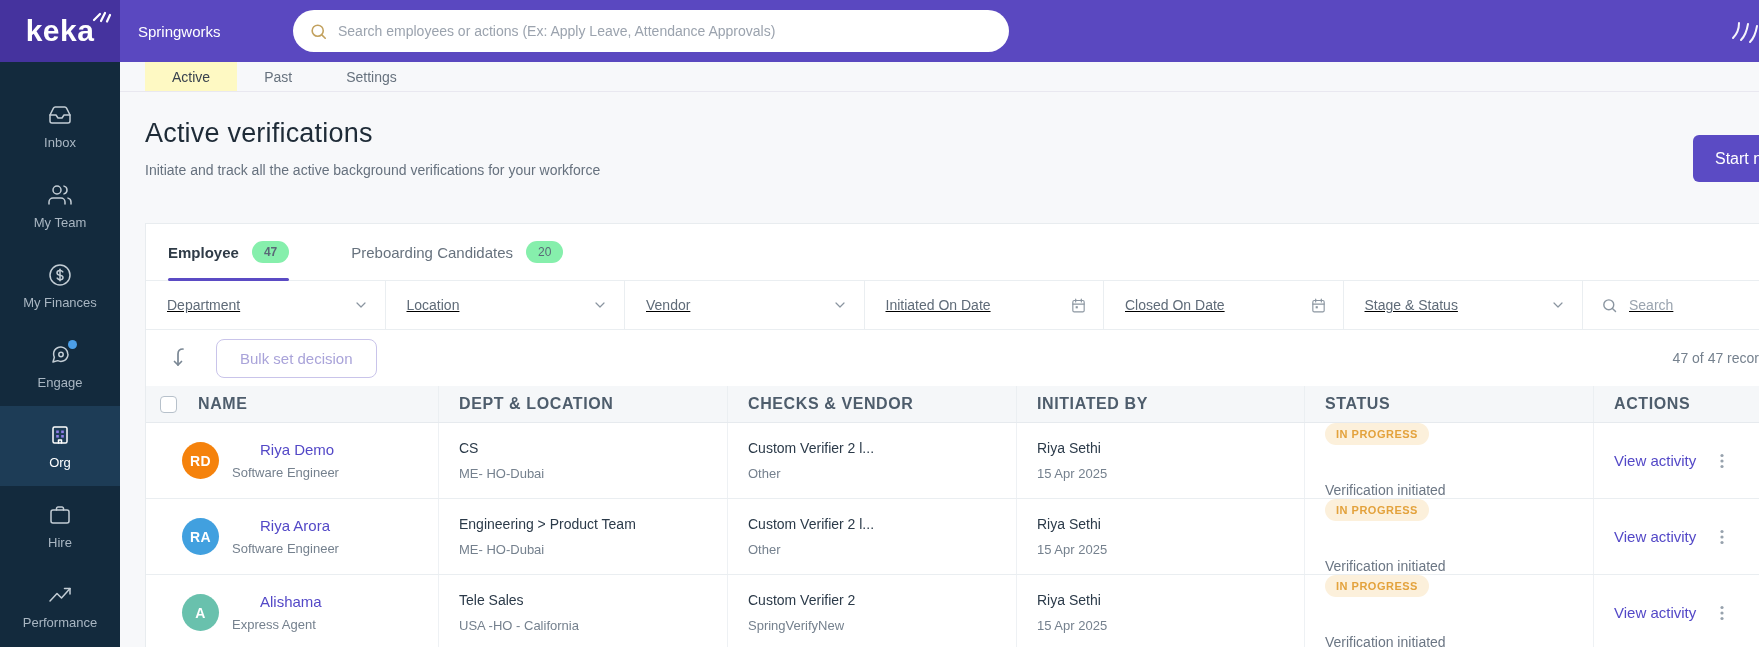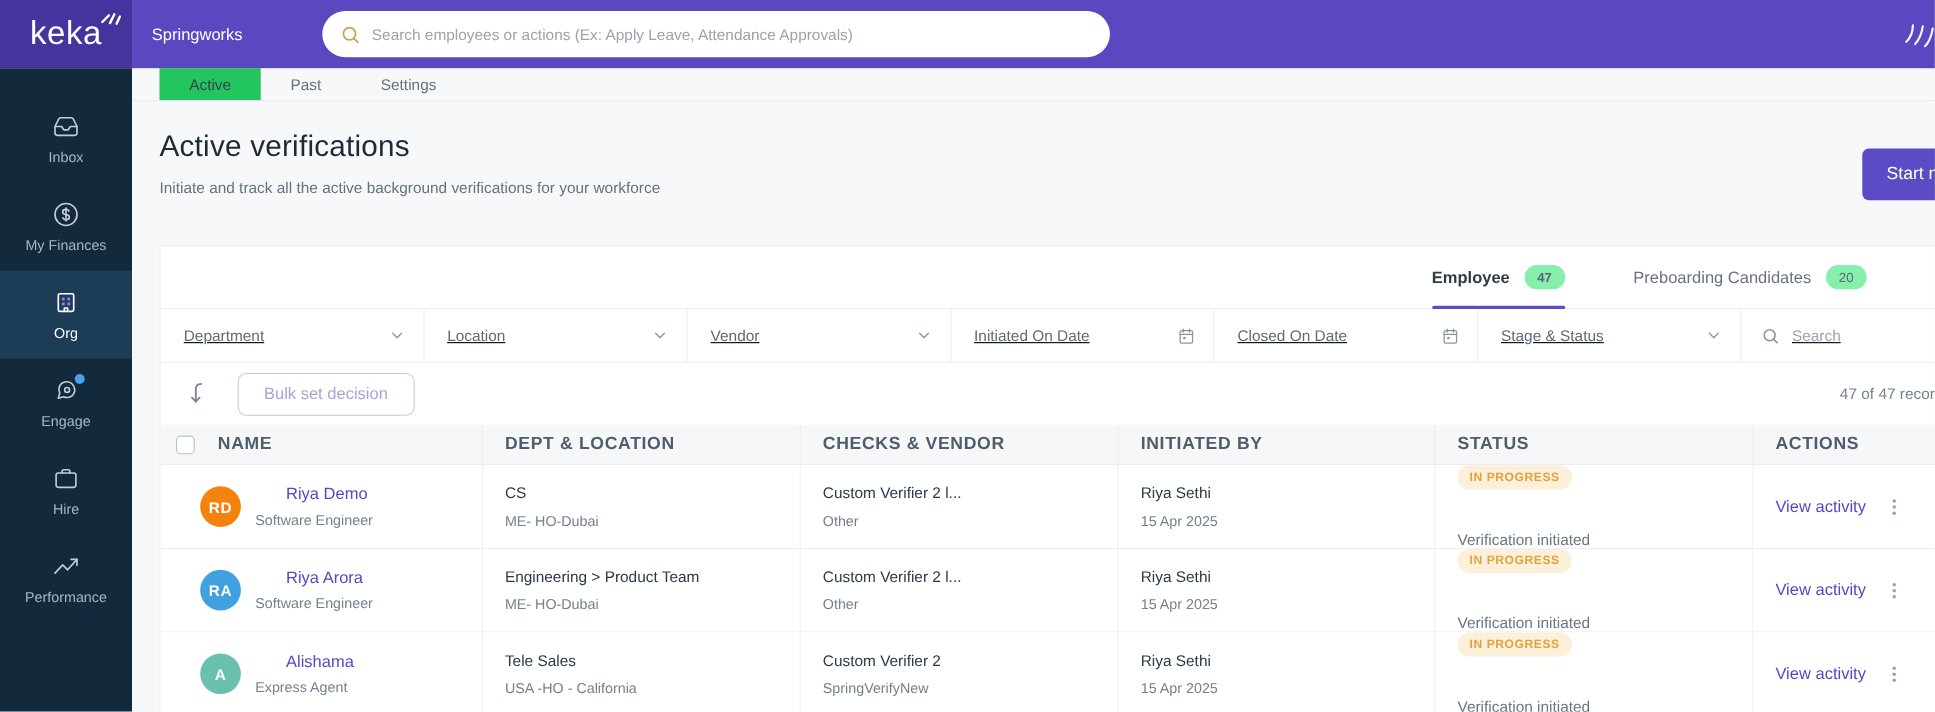--- a/index.html
+++ b/index.html
@@ -3,52 +3,52 @@
 <meta charset="utf-8">
 <style>
   * { margin:0; padding:0; box-sizing:border-box; }
   html,body { width:1759px; height:647px; overflow:hidden; }
   body { position:relative; background:#F7F8FA; font-family:"Liberation Sans", sans-serif; }
   input { border:none; outline:none; background:transparent; font-family:inherit; }
 
   
   .topbar { position:absolute; top:0; left:0; width:100%; height:62px; background:#5A48C0; display:flex; align-items:center; z-index:30; }
   .logo-block { width:120px; height:62px; background:#45339E; display:flex; align-items:center; justify-content:center; flex:0 0 auto; }
-  .logo { position:relative; color:#fff; font-size:30px; font-weight:normal; letter-spacing:.5px; }
+  .logo { position:relative; color:#fff; font-size:30px; font-weight:bold; letter-spacing:.5px; }
   .logo .spark { position:absolute; top:-9px; right:-20px; }
   .company { color:#ffffff; font-size:15px; font-weight:500; margin-left:18px; width:155px; }
   .searchpill { position:absolute; left:293px; top:10px; width:716px; height:42px; background:#fff; border-radius:21px; display:flex; align-items:center; padding:0 16px; gap:10px; }
   .searchpill input { flex:1; font-size:14px; color:#4a5560; }
   .searchpill input::placeholder { color:#9BA3AE; }
   .topbar-right { position:absolute; right:-8px; top:14px; color:#fff; opacity:.95; }
 
   
   .sidebar { position:absolute; top:62px; left:0; bottom:0; width:120px; background:#132A3D; padding-top:24px; display:flex; flex-direction:column; z-index:20; }
   .side-item { height:80px; display:flex; flex-direction:column; align-items:center; justify-content:center; gap:8px; color:#A9B6C2; font-size:13px; cursor:pointer; }
   .side-item .ic { position:relative; width:24px; height:24px; color:#C3CDD5; }
   .side-item.active { background:#1D3C56; color:#FFFFFF; }
   .side-item.active .ic { color:#FFFFFF; }
   .dot { position:absolute; top:-3px; right:-5px; width:9px; height:9px; border-radius:50%; background:#4C9FE8; }
 
   
   .main { position:absolute; left:120px; top:62px; right:0; bottom:0; }
   .tabstrip { height:30px; display:flex; padding-left:25px; border-bottom:1px solid #E9E8F0; }
   .tab { padding:0 27px; display:flex; align-items:center; font-size:14px; color:#67727E; cursor:pointer; }
-  .tab.active { background:#22c55e; color:#39424E; }
+  .tab.active { background:#fef9c3; color:#39424E; }
 
   .page-head { padding:26px 0 0 25px; position:relative; }
   .page-title { font-size:27px; color:#1E2B37; font-weight:500; letter-spacing:.2px; }
   .page-sub { margin-top:13px; font-size:14px; color:#66717E; }
 
   .start-btn { position:absolute; left:1693px; top:135px; width:210px; height:47px; background:#5B4BC4; color:#fff; border:none; border-radius:6px; font-size:16px; text-align:left; padding-left:22px; cursor:pointer; font-family:inherit; }
 
   
   .card { position:absolute; left:145px; top:223px; right:0; height:460px; background:#fff; border:1px solid #E8ECEF; border-right:none; }
 
-  .subtabs { height:57px; display:flex; align-items:stretch; padding-left:22px; border-bottom:1px solid #EAEEF1;justify-content:flex-end; }
+  .subtabs { height:57px; display:flex; align-items:stretch; padding-left:22px; border-bottom:1px solid #EAEEF1; }
   .subtab { display:flex; align-items:center; gap:13px; margin-right:62px; font-size:15px; color:#67727E; position:relative; cursor:pointer; }
   .subtab .cnt { background:#86efac; color:#5A6877; border-radius:12px; padding:4px 12px; font-size:12px; }
   .subtab.active { color:#2F3B47; font-weight:bold; }
   .subtab.active::after { content:""; position:absolute; left:0; right:0; bottom:-1px; height:3px; background:#5B4BC4; border-radius:2px; }
 
   .filters { display:flex; height:49px; border-bottom:1px solid #EAEEF1;text-decoration:underline; }
   .fcell { width:239.5px; flex:0 0 auto; display:flex; align-items:center; justify-content:space-between; padding:0 16px 0 21px; border-right:1px solid #EAEEF1; font-size:14px; color:#5F6B78; cursor:pointer; }
   .fcell .fic { color:#8A95A0; display:flex; }
   .fsearch { flex:1; display:flex; align-items:center; gap:11px; padding:0 18px; color:#98A2AC; }
   .fsearch input { flex:1; font-size:14px; color:#4a5560; }
@@ -122,49 +122,60 @@
       <svg width="24" height="24" viewBox="0 0 24 24" fill="none" stroke="currentColor" stroke-width="1.5" stroke-linecap="round" stroke-linejoin="round">
           <polyline points="22 12 16 12 14 15 10 15 8 12 2 12"></polyline>
           <path d="M5.45 5.11 2 12v6a2 2 0 0 0 2 2h16a2 2 0 0 0 2-2v-6l-3.45-6.89A2 2 0 0 0 16.76 4H7.24a2 2 0 0 0-1.79 1.11z"></path>
         </svg>
     </span>
     <span>Inbox</span>
   </div>
   <div class="side-item">
     <span class="ic">
       <svg width="24" height="24" viewBox="0 0 24 24" fill="none" stroke="currentColor" stroke-width="1.5" stroke-linecap="round" stroke-linejoin="round">
+          <path d="M17 21v-2a4 4 0 0 0-4-4H5a4 4 0 0 0-4 4v2"></path>
+          <circle cx="9" cy="7" r="4"></circle>
+          <path d="M23 21v-2a4 4 0 0 0-3-3.87"></path>
+          <path d="M16 3.13a4 4 0 0 1 0 7.75"></path>
+        </svg>
+    </span>
+    <span>My Team</span>
+  </div>
+  <div class="side-item">
+    <span class="ic">
+      <svg width="24" height="24" viewBox="0 0 24 24" fill="none" stroke="currentColor" stroke-width="1.5" stroke-linecap="round" stroke-linejoin="round">
           <circle cx="12" cy="12" r="10"></circle>
           <path d="M12 6.2v11.6"></path>
           <path d="M14.8 8.9c-.55-.9-1.6-1.5-2.8-1.5-1.66 0-3 1-3 2.25S10.34 11.9 12 12.15s3 1 3 2.25-1.34 2.25-3 2.25c-1.2 0-2.25-.6-2.8-1.5"></path>
         </svg>
     </span>
     <span>My Finances</span>
+  </div>
+  <div class="side-item">
+    <span class="ic">
+      <svg width="24" height="24" viewBox="0 0 24 24" fill="none" stroke="currentColor" stroke-width="1.5" stroke-linecap="round" stroke-linejoin="round">
+          <path d="M20 11.3a7 7 0 0 1-.75 3.15A7.08 7.08 0 0 1 12.9 18.4a7 7 0 0 1-3.15-.75L5 19l1.35-4.75a7 7 0 0 1-.75-3.15 7.08 7.08 0 0 1 3.92-6.33A7 7 0 0 1 12.66 4h.42A7.06 7.06 0 0 1 19.74 10.66z"></path>
+          <circle cx="13" cy="11.5" r="2.2"></circle>
+        </svg>
+      <span class="dot"></span>
+    </span>
+    <span>Engage</span>
   </div>
   <div class="side-item active">
     <span class="ic">
       <svg width="24" height="24" viewBox="0 0 24 24" fill="none" stroke="currentColor" stroke-width="1.5" stroke-linecap="round" stroke-linejoin="round">
           <rect x="5" y="4" width="14" height="16" rx="1.5"></rect>
           <rect x="8.2" y="7.5" width="2.6" height="2.6" fill="#8F7FE8" stroke="none"></rect>
           <rect x="13.2" y="7.5" width="2.6" height="2.6" fill="#8F7FE8" stroke="none"></rect>
           <rect x="8.2" y="12" width="2.6" height="2.6" fill="#8F7FE8" stroke="none"></rect>
           <rect x="13.2" y="12" width="2.6" height="2.6" fill="#8F7FE8" stroke="none"></rect>
           <path d="M10.5 20v-3h3v3"></path>
         </svg>
     </span>
     <span>Org</span>
-  </div>
-  <div class="side-item">
-    <span class="ic">
-      <svg width="24" height="24" viewBox="0 0 24 24" fill="none" stroke="currentColor" stroke-width="1.5" stroke-linecap="round" stroke-linejoin="round">
-          <path d="M20 11.3a7 7 0 0 1-.75 3.15A7.08 7.08 0 0 1 12.9 18.4a7 7 0 0 1-3.15-.75L5 19l1.35-4.75a7 7 0 0 1-.75-3.15 7.08 7.08 0 0 1 3.92-6.33A7 7 0 0 1 12.66 4h.42A7.06 7.06 0 0 1 19.74 10.66z"></path>
-          <circle cx="13" cy="11.5" r="2.2"></circle>
-        </svg>
-      <span class="dot"></span>
-    </span>
-    <span>Engage</span>
   </div>
   <div class="side-item">
     <span class="ic">
       <svg width="24" height="24" viewBox="0 0 24 24" fill="none" stroke="currentColor" stroke-width="1.5" stroke-linecap="round" stroke-linejoin="round">
           <rect x="3" y="7" width="18" height="13" rx="2"></rect>
           <path d="M15.5 7V5.5A1.5 1.5 0 0 0 14 4h-4a1.5 1.5 0 0 0-1.5 1.5V7"></path>
         </svg>
     </span>
     <span>Hire</span>
   </div>

